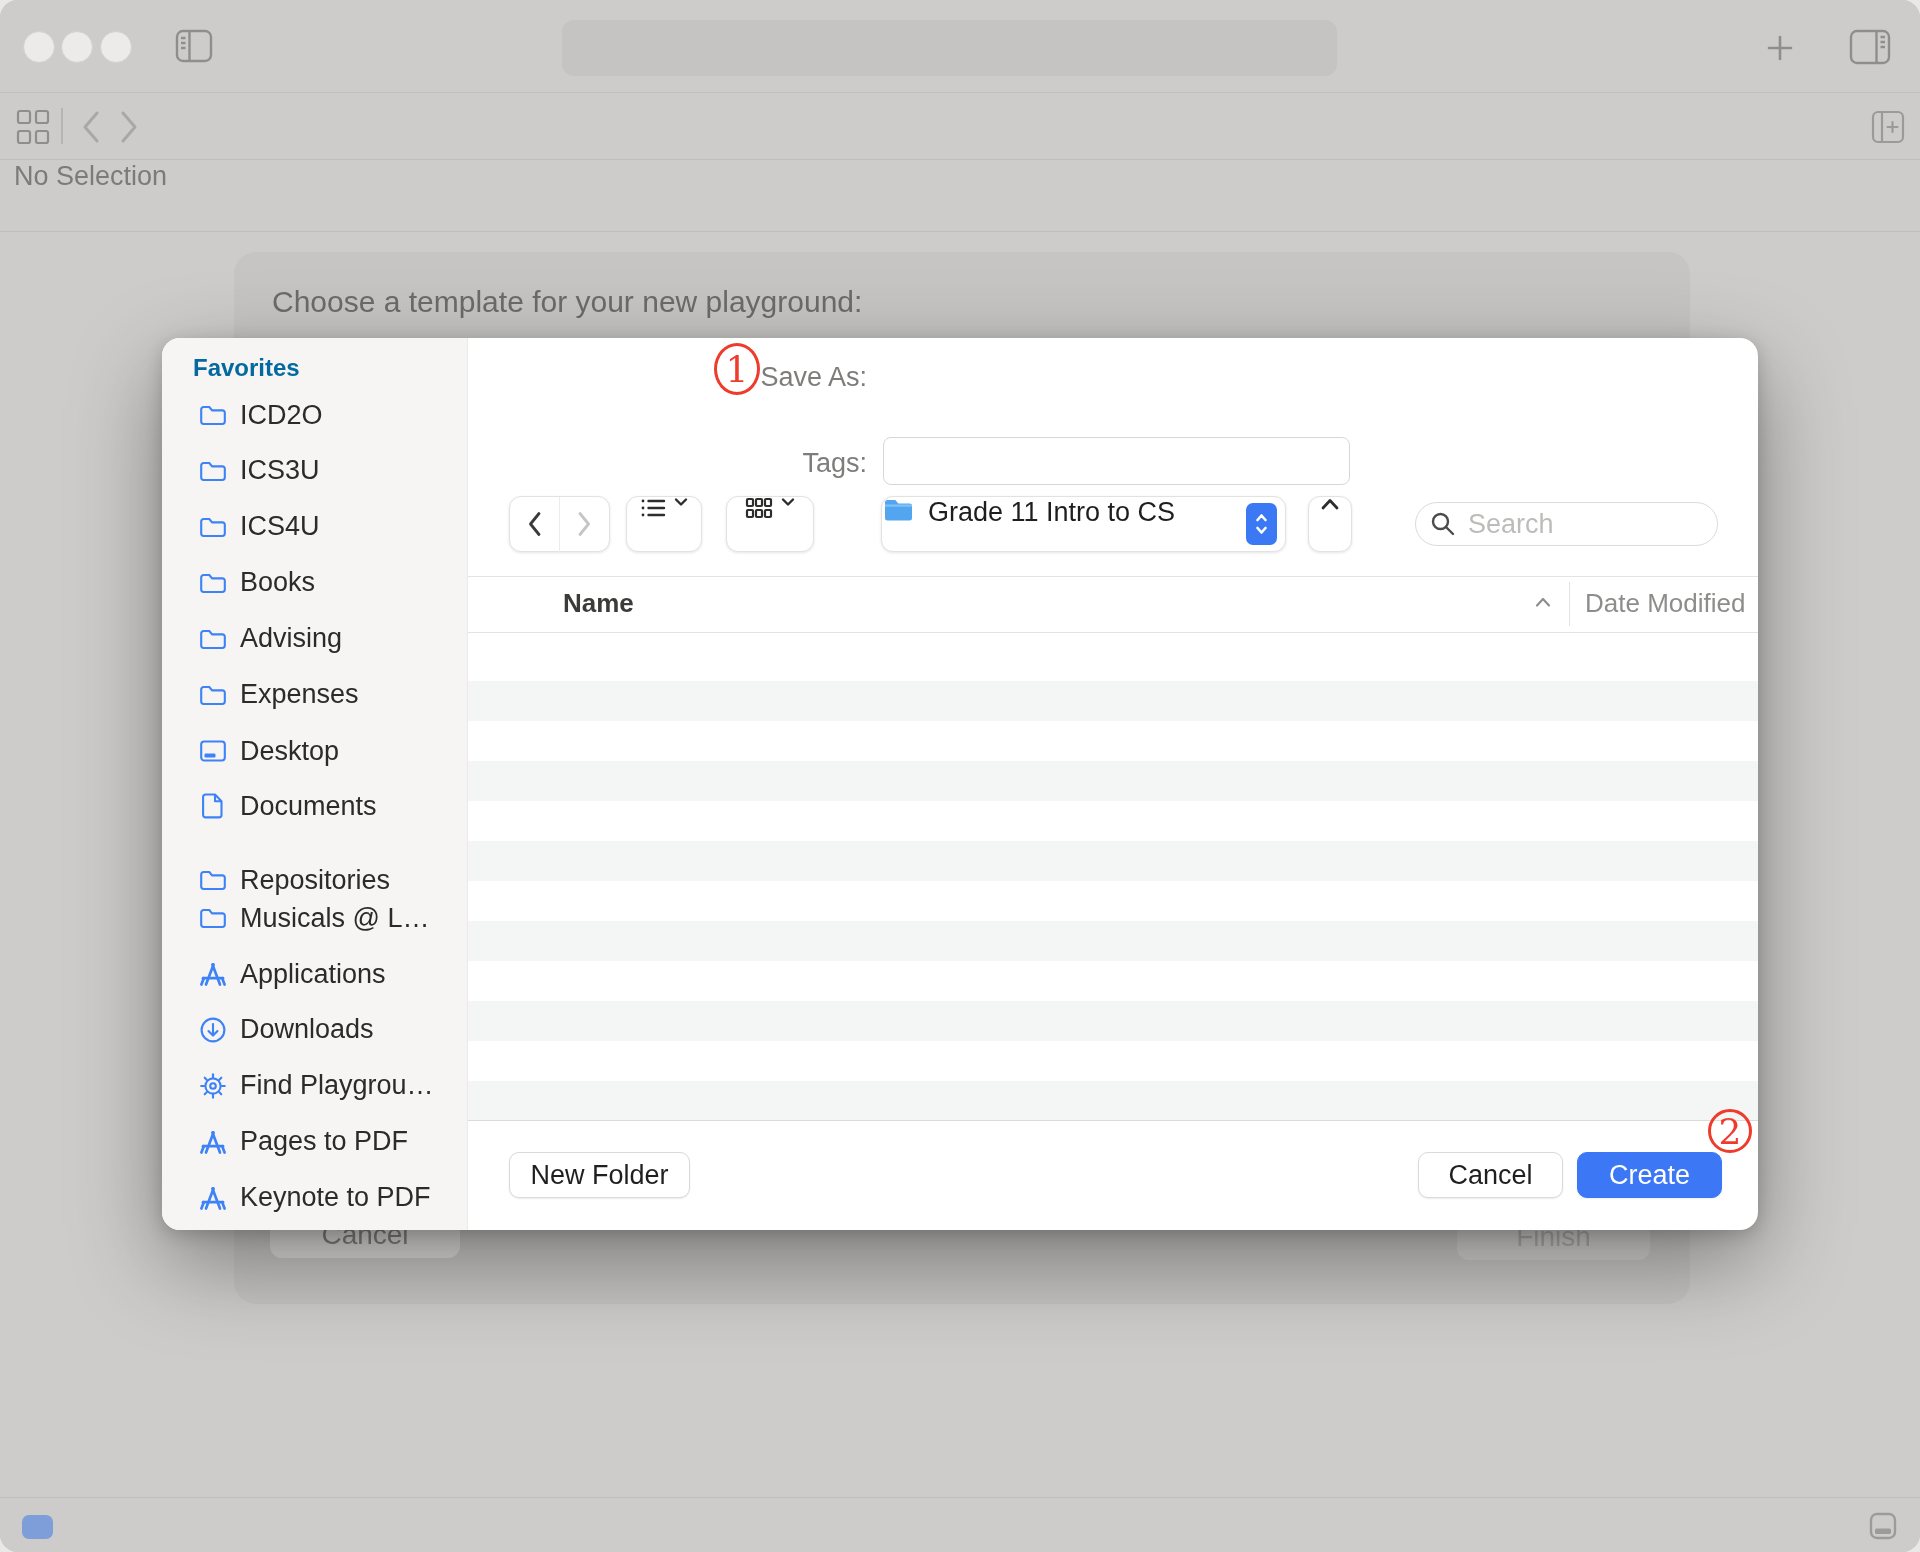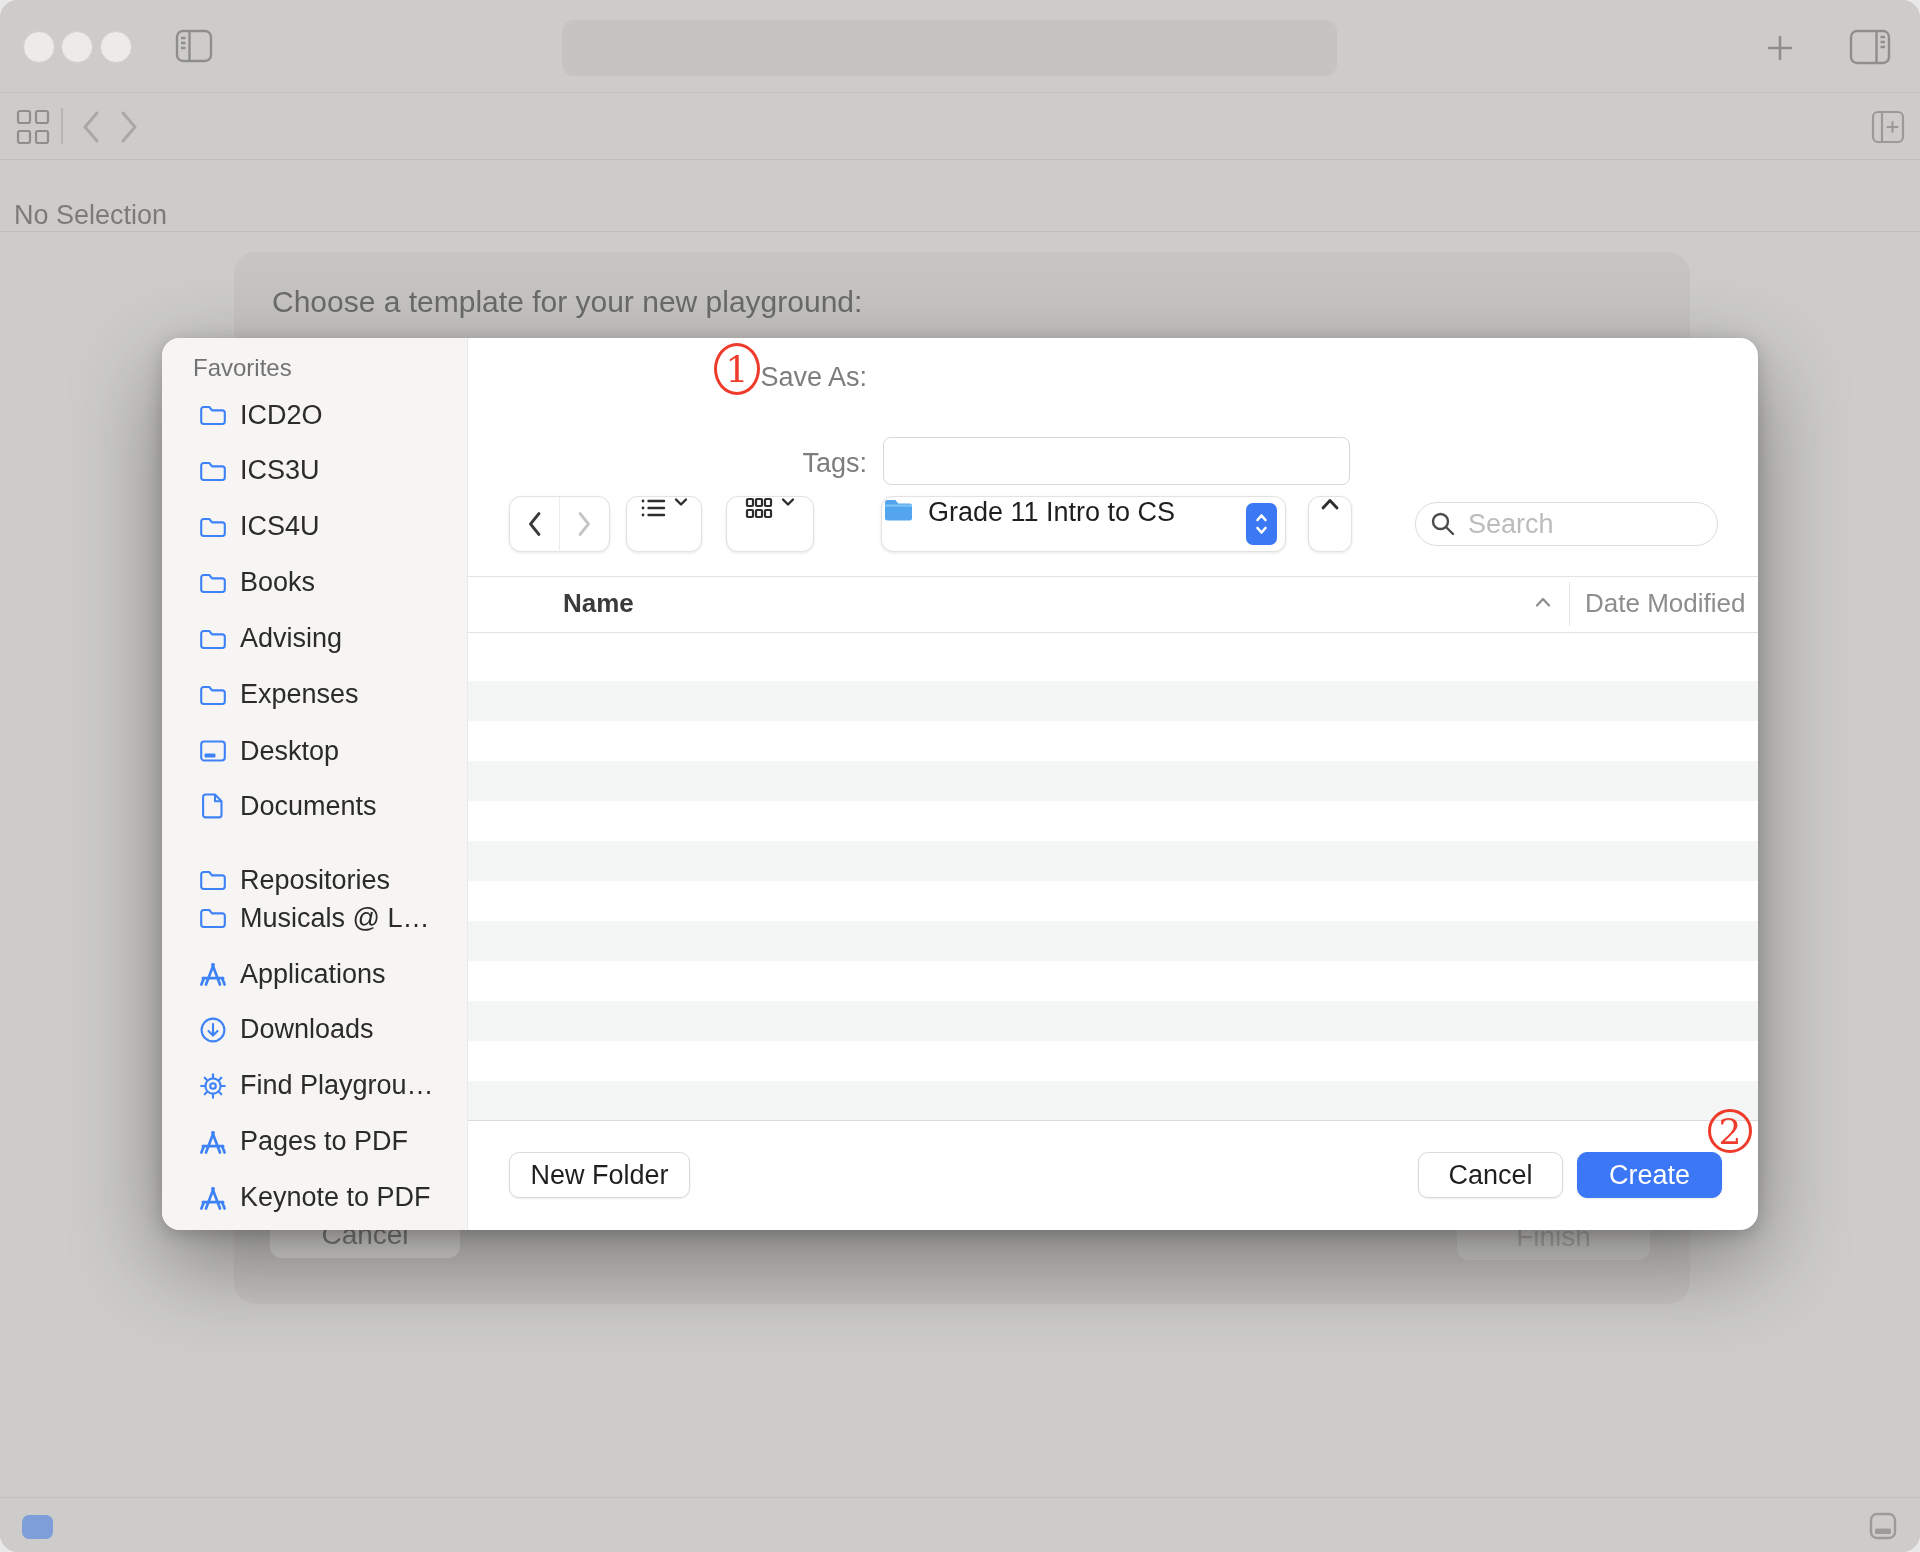--- a/index.html
+++ b/index.html
@@ -10,35 +10,35 @@
   .titlebar{position:absolute;left:0;top:0;width:1920px;height:93px;background:#cdccca;border-bottom:1px solid #c2c1bf;}
   .tl{position:absolute;top:31px;width:32px;height:32px;border-radius:50%;background:#ecebe9;border:1px solid #d2d1ce;}
   .titlefield{position:absolute;left:562px;top:20px;width:775px;height:56px;background:#c5c4c2;border-radius:12px;}
   .icon-btn{position:absolute;display:flex;align-items:center;justify-content:center;color:#8f8e8c;background:none;border:none;padding:0;}
 
   
   .navrow{position:absolute;left:0;top:94px;width:1920px;height:66px;background:#cdccca;border-bottom:1px solid #bfbebc;}
   .navsep{position:absolute;left:61px;top:14px;width:2px;height:36px;background:#b6b5b3;}
 
   
-  .jumpbar{position:absolute;left:0;top:161px;width:1920px;height:71px;background:#cdccca;border-bottom:1px solid #bfbebc;display:flex;align-items:flex-end;}
+  .jumpbar{position:absolute;left:0;top:161px;width:1920px;height:71px;background:#cdccca;border-bottom:1px solid #bfbebc;display:flex;align-items:flex-start;}
   .jumpbar span{margin-left:14px;font-size:27px;color:#7c7b79;}
 
   
   .dialog{position:absolute;left:234px;top:252px;width:1456px;height:1052px;background:#c6c5c3;border-radius:22px;z-index:1;}
   .dialog-title{position:absolute;left:38px;top:33px;font-size:30px;color:#6b6b69;}
   .dlg-btn{position:absolute;height:46px;border-radius:12px;font-size:28px;display:flex;align-items:center;justify-content:center;border:none;}
   .dlg-cancel{left:36px;top:960px;width:190px;background:#dbdad8;color:#81807e;}
   .dlg-prev{left:1016px;top:910px;width:191px;background:#000000;color:#81807e;font-family:Liberation Serif, serif;}
   .dlg-finish{left:1223px;top:962px;width:193px;background:#d1d0ce;color:#aeadab;}
 
   
   .sheet{position:absolute;left:162px;top:338px;width:1596px;height:892px;background:#fff;border-radius:18px;z-index:2;box-shadow:0 32px 90px rgba(0,0,0,.38),0 4px 18px rgba(0,0,0,.18);}
   .sheet-sidebar{position:absolute;left:0;top:0;width:306px;height:892px;background:#f6f5f3;border-radius:18px 0 0 18px;border-right:1px solid #ebeae8;}
-  .fav-label{position:absolute;left:31px;top:16px;font-size:24px;font-weight:400;color:#737373;}
+  .fav-label{position:absolute;left:31px;top:16px;font-size:24px;font-weight:700;color:#0369a1;}
   .side-item{position:absolute;left:10px;width:286px;height:44px;display:flex;align-items:center;cursor:default;border-radius:10px;}
   .side-item .sicon{width:30px;height:30px;margin-left:26px;color:#3e82f7;display:flex;align-items:center;justify-content:center;flex:none;}
   .side-item .slabel{margin-left:12px;font-size:27px;color:#2b2b2a;white-space:nowrap;overflow:hidden;}
 
   
   .saveas-label,.tags-label{position:absolute;width:145px;text-align:right;font-size:27px;color:#7e7d7b;}
   .saveas-label{left:560px;top:24px;}
   .tags-label{left:560px;top:110px;}
   .saveas-field{position:absolute;left:721px;top:10px;width:467px;height:52px;background:#fff;border:2px solid #4b8df8;border-radius:8px;box-shadow:0 0 0 5px rgba(72,128,244,.40);display:flex;align-items:center;}
   .saveas-field .val{margin-left:18px;font-size:28px;color:#1c1c1e;white-space:nowrap;}

